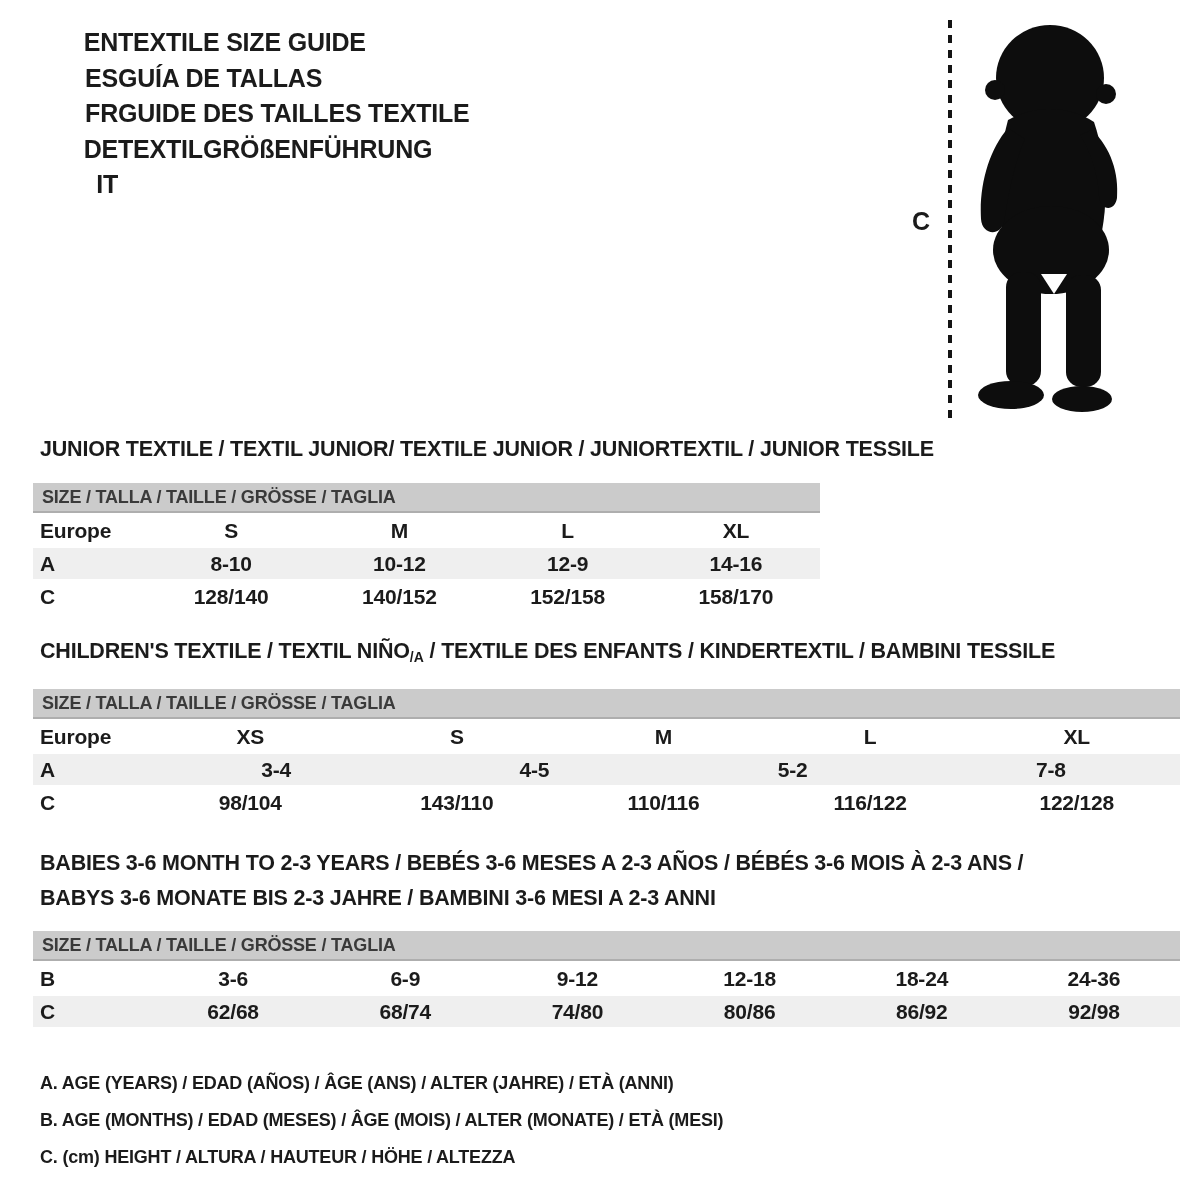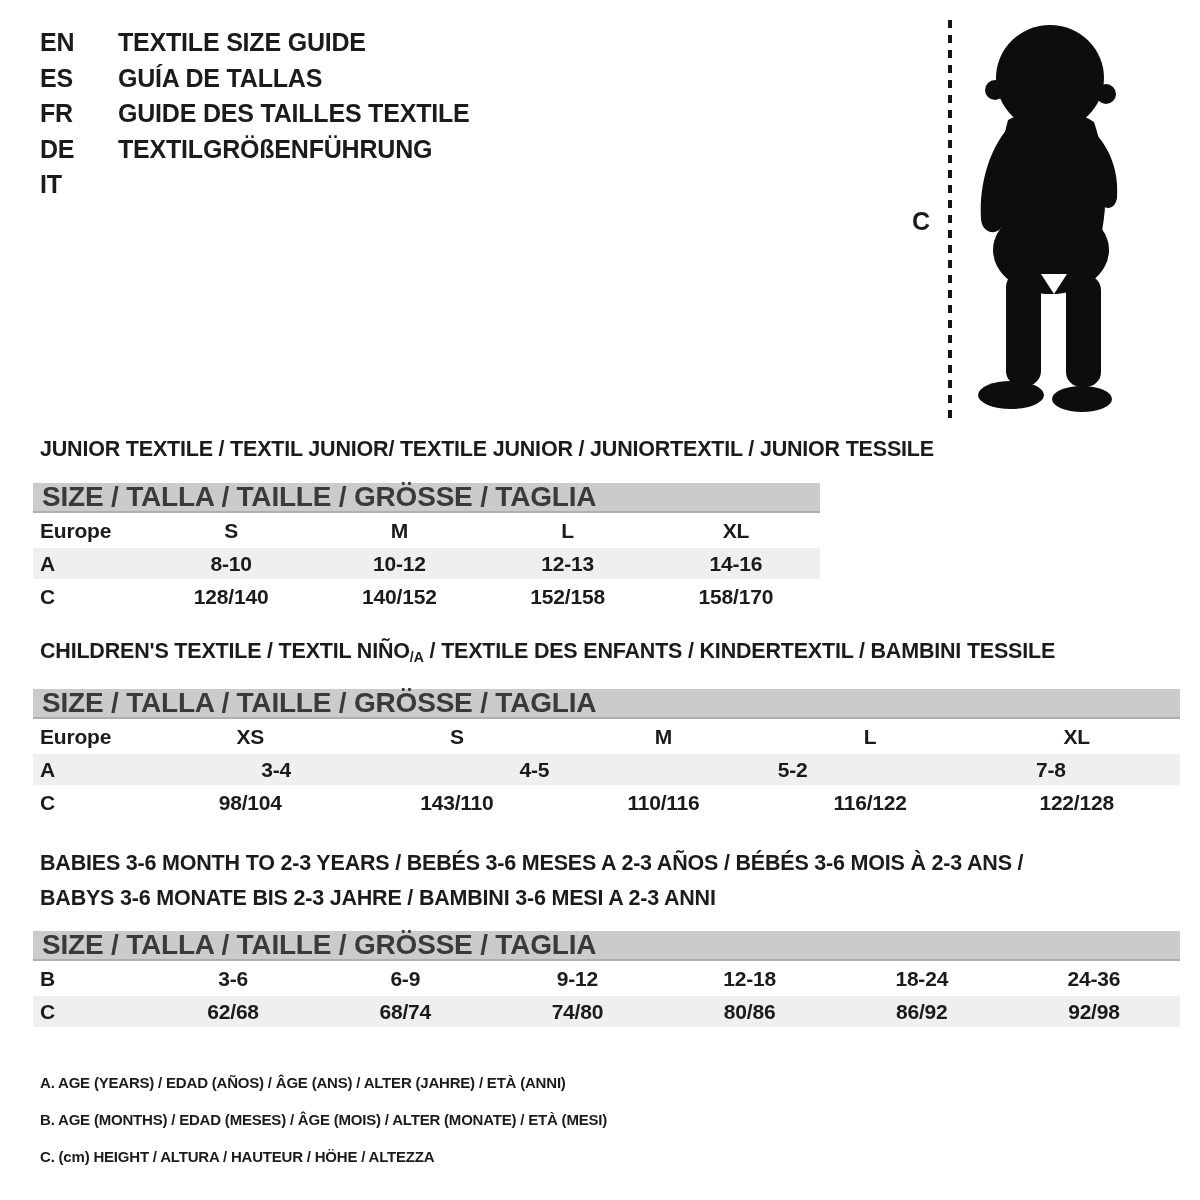--- a/index.html
+++ b/index.html
@@ -12,21 +12,21 @@
     overflow: hidden;
     font-family: "Liberation Sans", "DejaVu Sans", sans-serif;
     font-weight: bold;
     color: #1b1b1b;
     letter-spacing: -0.2px;
   }
 
   
   .lang-list { position: absolute; left: 40px; top: 30px; }
   .lang-row { display: flex; height: 25px; line-height: 25px; margin-bottom: 10.5px; font-size: 25px; }
-  .lang-code { width: 78px; }
+  .lang-code { width: 78px; text-align: right; }
   .lang-title { white-space: nowrap; }
 
   
   .measure-label { position: absolute; left: 912px; top: 207px; font-size: 25px; }
   .measure-line {
     position: absolute; left: 948px; top: 20px;
     width: 4px; height: 398px;
     background: repeating-linear-gradient(to bottom, #141414 0 8px, transparent 8px 15px);
   }
   .toddler { position: absolute; left: 962px; top: 22px; width: 182px; height: 398px; }
@@ -37,30 +37,30 @@
   .two-line { line-height: 35px; }
 
   
   .size-table { position: absolute; left: 33px; }
   .size-header {
     height: 28px; line-height: 28px;
     background: #cbcbcb;
     border-bottom: 2px solid #aeaeae;
     color: #3a3a3a;
     padding-left: 9px;
-    font-size: 28px;
+    font-size: 18px;
     margin-bottom: 2px;
   }
   .trow { display: flex; height: 31px; line-height: 31px; margin-bottom: 2px; font-size: 21px; }
   .trow.shaded { background: #efefef; }
   .trow .rlabel { width: 114px; padding-left: 7px; box-sizing: border-box; }
   .trow .cell { flex: 1; text-align: center; }
 
   
-  .legend { position: absolute; left: 40px; top: 1071px; font-size: 15px; }
+  .legend { position: absolute; left: 40px; top: 1071px; font-size: 18px; }
   .legend-line { height: 24px; line-height: 24px; margin-bottom: 13px; white-space: nowrap; }
 </style>
 </head>
 <body>
 
 <div class="lang-list">
   <div class="lang-row">
     <span class="lang-code">EN</span>
     <span class="lang-title">TEXTILE SIZE GUIDE</span>
   </div>
@@ -108,21 +108,21 @@
     <div class="rlabel">Europe</div>
     <div class="cell">S</div>
     <div class="cell">M</div>
     <div class="cell">L</div>
     <div class="cell">XL</div>
   </div>
   <div class="trow shaded">
     <div class="rlabel">A</div>
     <div class="cell">8-10</div>
     <div class="cell">10-12</div>
-    <div class="cell">12-13</div>
+    <div class="cell">12-9</div>
     <div class="cell">14-16</div>
   </div>
   <div class="trow">
     <div class="rlabel">C</div>
     <div class="cell">128/140</div>
     <div class="cell">140/152</div>
     <div class="cell">152/158</div>
     <div class="cell">158/170</div>
   </div>
 </div>

